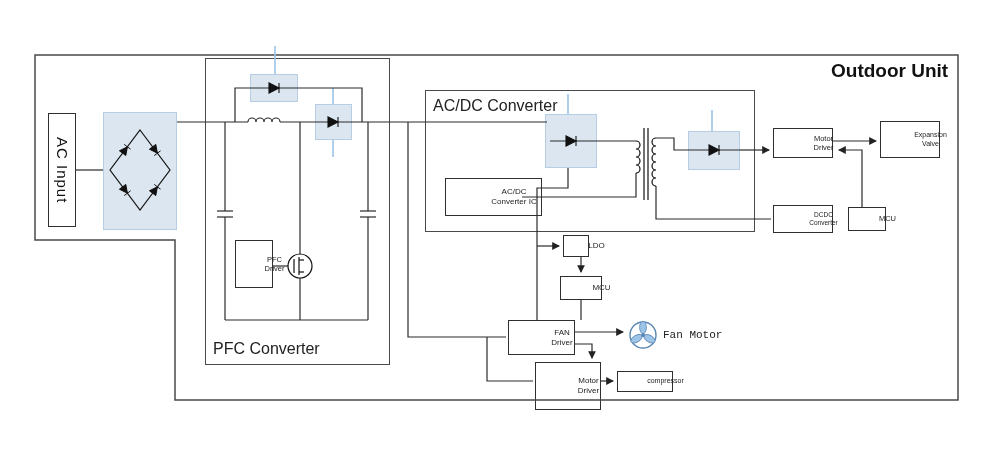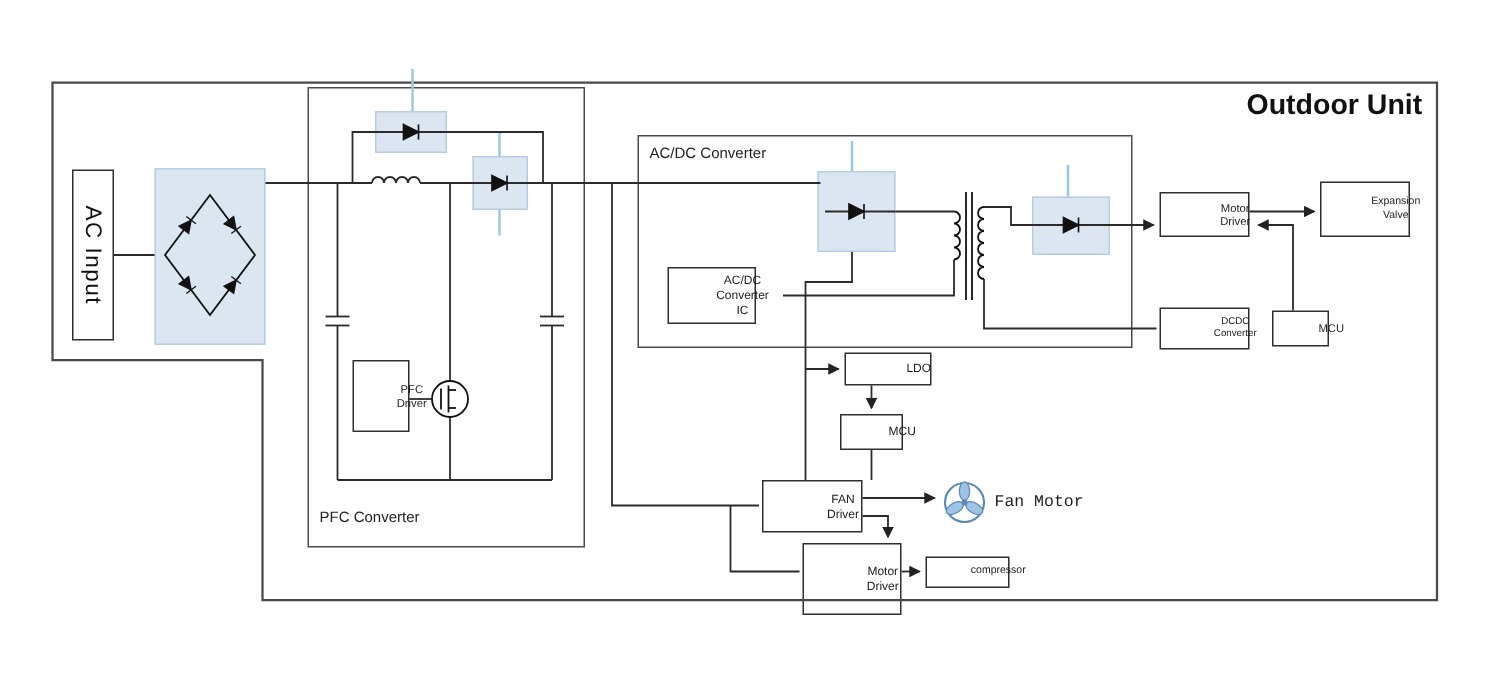--- a/index.html
+++ b/index.html
@@ -6,21 +6,21 @@
   .stage{position:relative;width:1000px;height:460px;background:#fff;
          font-family:"Liberation Sans",sans-serif;overflow:hidden;padding-left:36px;}
   .abs{position:absolute;box-sizing:border-box;}
   .blue-box{background:#dce6f1;border:1px solid #b7cde4;z-index:1;}
   .white-box{background:#fff;border:1px solid #2f2f2f;z-index:2;
              display:flex;align-items:center;justify-content:center;text-align:center;}
   .block-outline{border:1.4px solid #4a4a4a;background:transparent;z-index:0;}
   .box-label{white-space:pre-line;line-height:1.25;color:#1c1c1c;margin-left:41px;}
   .free-label{position:absolute;color:#1c1c1c;z-index:3;white-space:nowrap;}
   .title{font-size:19px;font-weight:600;color:#111;}
-  .section-label{font-size:10px;color:#222;}
+  .section-label{font-size:16px;color:#222;}
   .ac-input{writing-mode:vertical-rl;font-size:15px;letter-spacing:1px;color:#111;
             display:flex;align-items:center;justify-content:center;}
   svg.wires{position:absolute;left:0;top:0;z-index:10;pointer-events:none;}
 </style>
 </head>
 <body>
 
 <div class="stage">
 
   <div class="free-label title" style="left:831px;top:60px;">Outdoor Unit</div>
@@ -41,40 +41,40 @@
     <span class="box-label" style="font-size:7.5px;">PFC
 Driver</span>
   </div>
 
   <div class="abs block-outline" style="left:425px;top:90px;width:330px;height:142px;"></div>
   <div class="free-label section-label" style="left:433px;top:97px;">AC/DC Converter</div>
 
   <div class="abs blue-box" style="left:545px;top:114px;width:52px;height:54px;"></div>
   <div class="abs blue-box" style="left:688px;top:131px;width:52px;height:39px;"></div>
 
-  <div class="abs white-box" style="left:445px;top:178px;width:59px;height:38px;">
+  <div class="abs white-box" style="left:445px;top:178px;width:97px;height:38px;">
     <span class="box-label" style="font-size:8px;">AC/DC
 Converter IC</span>
   </div>
 
   <div class="abs white-box" style="left:773px;top:128px;width:60px;height:30px;">
     <span class="box-label" style="font-size:7.5px;">Motor Driver</span>
   </div>
   <div class="abs white-box" style="left:880px;top:121px;width:60px;height:37px;">
     <span class="box-label" style="font-size:7px;">Expansion
 Valve</span>
   </div>
   <div class="abs white-box" style="left:773px;top:205px;width:60px;height:28px;">
     <span class="box-label" style="font-size:6.5px;">DCDC Converter</span>
   </div>
   <div class="abs white-box" style="left:848px;top:207px;width:38px;height:24px;">
     <span class="box-label" style="font-size:7.5px;">MCU</span>
   </div>
 
-  <div class="abs white-box" style="left:563px;top:235px;width:58px;height:22px;">
+  <div class="abs white-box" style="left:563px;top:235px;width:26px;height:22px;">
     <span class="box-label" style="font-size:8px;">LDO</span>
   </div>
   <div class="abs white-box" style="left:560px;top:276px;width:42px;height:24px;">
     <span class="box-label" style="font-size:8px;">MCU</span>
   </div>
   <div class="abs white-box" style="left:508px;top:320px;width:67px;height:35px;">
     <span class="box-label" style="font-size:8px;">FAN
 Driver</span>
   </div>
   <div class="free-label" style="left:663px;top:329px;font-size:11px;font-family:Liberation Mono, monospace;">Fan Motor</div>

